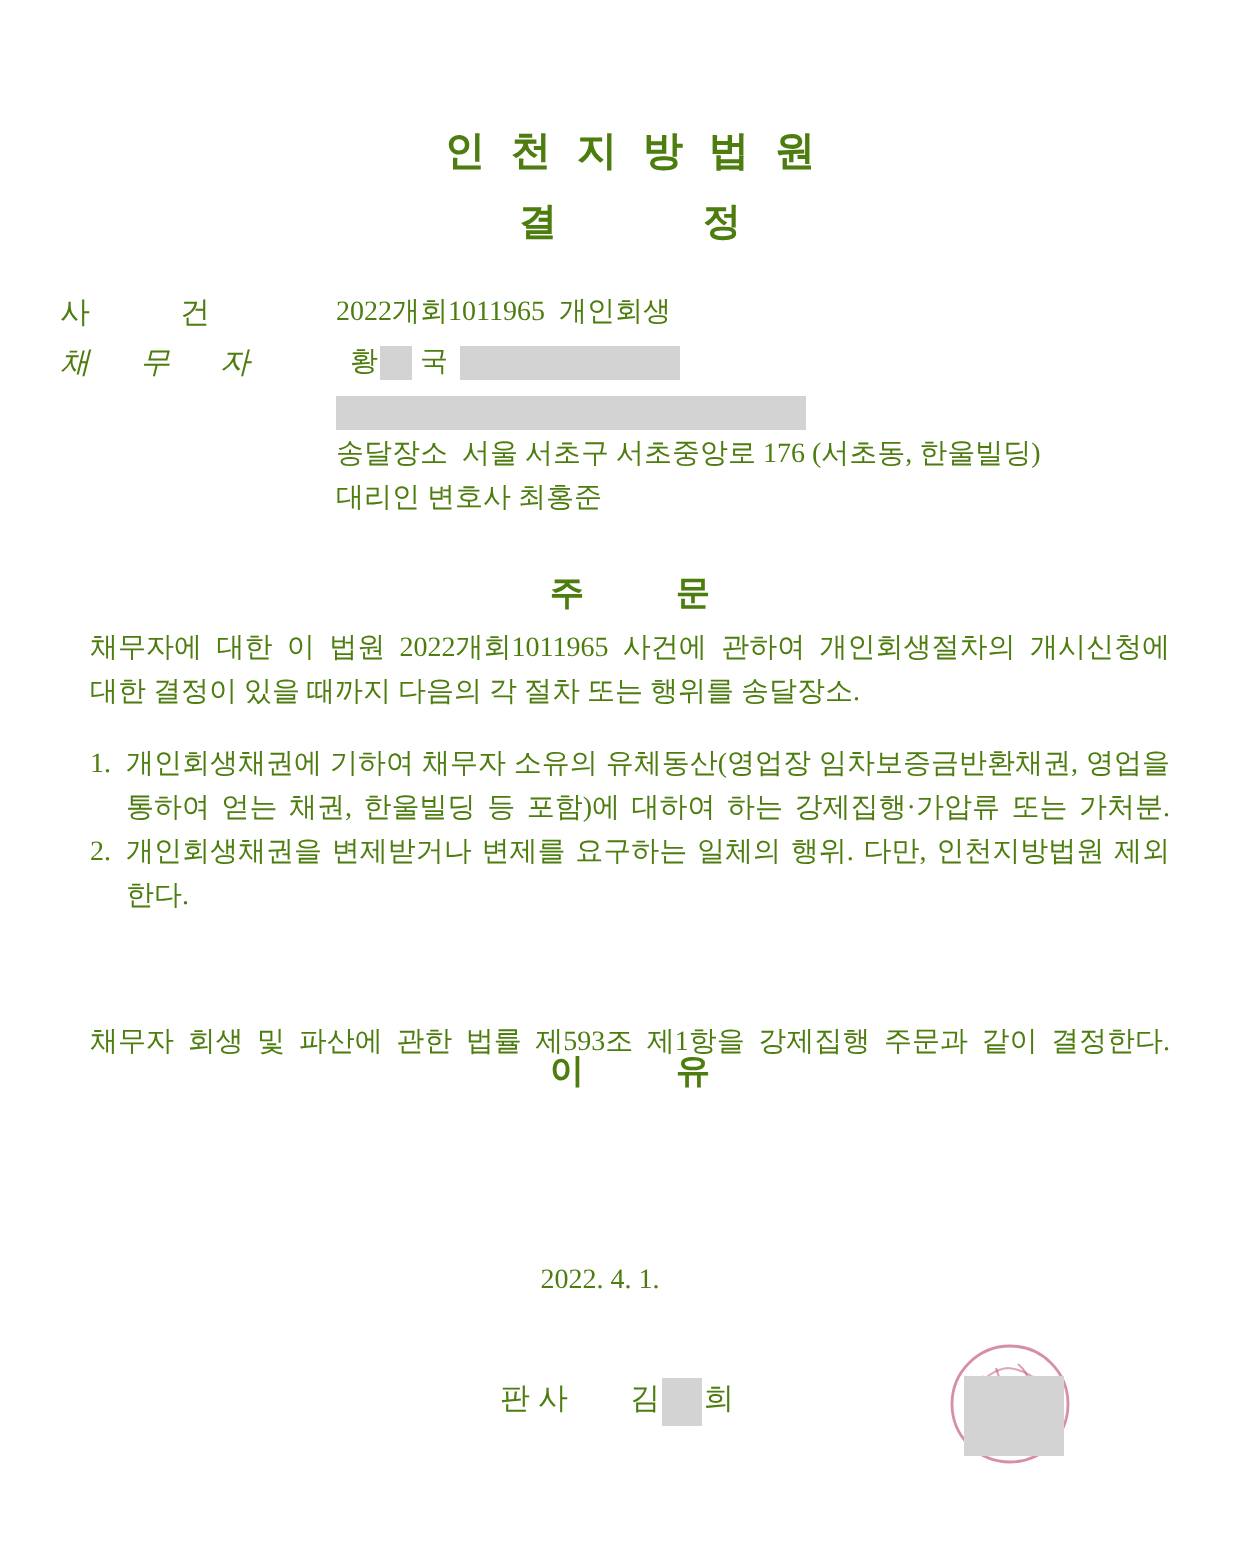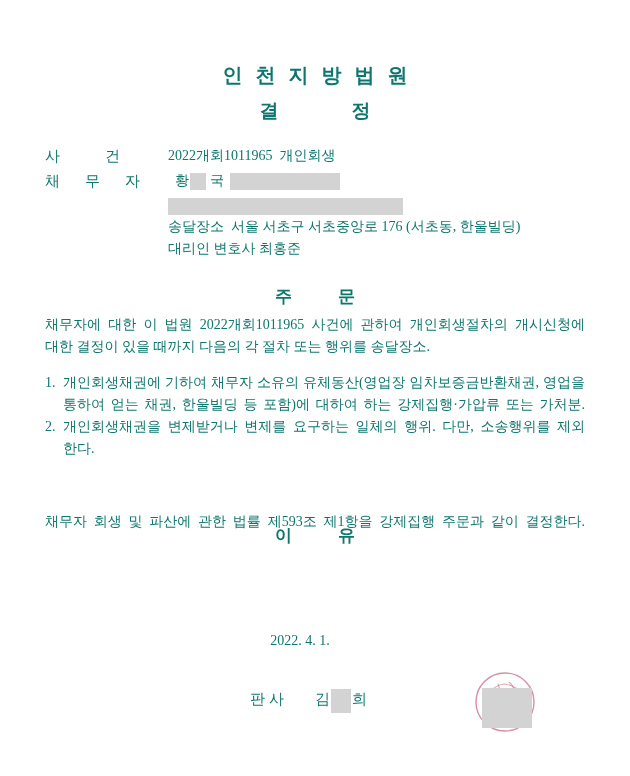--- a/index.html
+++ b/index.html
@@ -1,34 +1,34 @@
 <!DOCTYPE html>
 <html><head>
 <meta charset="utf-8">
 <style>
   html,body{margin:0;padding:0;background:#ffffff;}
   .page{
     position:relative;
     width:630px;height:776px;
     background:#ffffff;
     font-family:"Liberation Serif","DejaVu Serif",serif;
-    color:#0f766e;
+    color:#4d7c0f;
     overflow:hidden;
   }
   .center-row{
     position:absolute;left:0;width:630px;
     display:flex;justify-content:center;
   }
   .court-title{top:62px;font-size:20px;font-weight:bold;}
   .court-title span{letter-spacing:13px;margin-right:-13px;white-space:nowrap;}
   .doc-type{top:98px;font-size:19px;font-weight:bold;}
   .doc-type span{letter-spacing:73px;margin-right:-73px;white-space:nowrap;}
   .sec-heading{font-size:17px;font-weight:bold;}
   .sec-heading span{letter-spacing:46px;margin-right:-46px;white-space:nowrap;}
-  .label{position:absolute;left:45px;font-size:15px;white-space:nowrap;}
+  .label{position:absolute;left:30px;font-size:15px;white-space:nowrap;}
   .value{position:absolute;left:168px;font-size:14px;white-space:pre;}
 
   .jline{
     position:absolute;left:45px;width:540px;
     font-size:14px;line-height:15px;
     text-align:justify;text-align-last:justify;
     white-space:normal;overflow:hidden;height:16px;
   }
   .nline{
     position:absolute;left:45px;width:540px;
@@ -55,21 +55,21 @@
     <span>인천지방법원</span>
   </div>
 
   <div class="center-row doc-type">
     <span>결정</span>
   </div>
 
   <div class="label" style="top:147px;letter-spacing:45px;">사건</div>
   <div class="value" style="top:147px;">2022개회1011965  개인회생</div>
 
-  <div class="label" style="top:172px;letter-spacing:25px;">채무자</div>
+  <div class="label" style="top:172px;letter-spacing:25px;font-style:italic;">채무자</div>
   <div class="value" style="top:172px;left:175px;">황</div>
   <div class="redaction" style="left:190px;top:173px;width:16px;height:17px;"></div>
   <div class="value" style="top:172px;left:210px;">국</div>
   <div class="redaction" style="left:230px;top:173px;width:110px;height:17px;"></div>
 
   <div class="redaction" style="left:168px;top:198px;width:235px;height:17px;"></div>
 
   <div class="value" style="top:218px;">송달장소  서울 서초구 서초중앙로 176 (서초동, 한울빌딩)</div>
 
   <div class="value" style="top:240px;">대리인 변호사 최홍준</div>
@@ -79,21 +79,21 @@
   </div>
 
   <div class="jline" style="top:317px;">채무자에 대한 이 법원 2022개회1011965 사건에 관하여 개인회생절차의 개시신청에</div>
   <div class="nline" style="top:339px;">대한 결정이 있을 때까지 다음의 각 절차 또는 행위를 송달장소.</div>
 
   <div class="list-marker" style="top:375px;">1.</div>
   <div class="jline list-line" style="top:375px;">개인회생채권에 기하여 채무자 소유의 유체동산(영업장 임차보증금반환채권, 영업을</div>
   <div class="jline list-line" style="top:397px;">통하여 얻는 채권, 한울빌딩 등 포함)에 대하여 하는 강제집행·가압류 또는 가처분.</div>
 
   <div class="list-marker" style="top:419px;">2.</div>
-  <div class="jline list-line" style="top:419px;">개인회생채권을 변제받거나 변제를 요구하는 일체의 행위. 다만, 소송행위를 제외</div>
+  <div class="jline list-line" style="top:419px;">개인회생채권을 변제받거나 변제를 요구하는 일체의 행위. 다만, 인천지방법원 제외</div>
   <div class="nline list-line" style="top:441px;">한다.</div>
 
   <div class="center-row sec-heading" style="top:476px;margin-top:48px;">
     <span>이유</span>
   </div>
 
   <div class="jline" style="top:514px;">채무자 회생 및 파산에 관한 법률 제593조 제1항을 강제집행 주문과 같이 결정한다.</div>
 
   <div class="center-row date-row">2022. 4. 1.</div>
 

